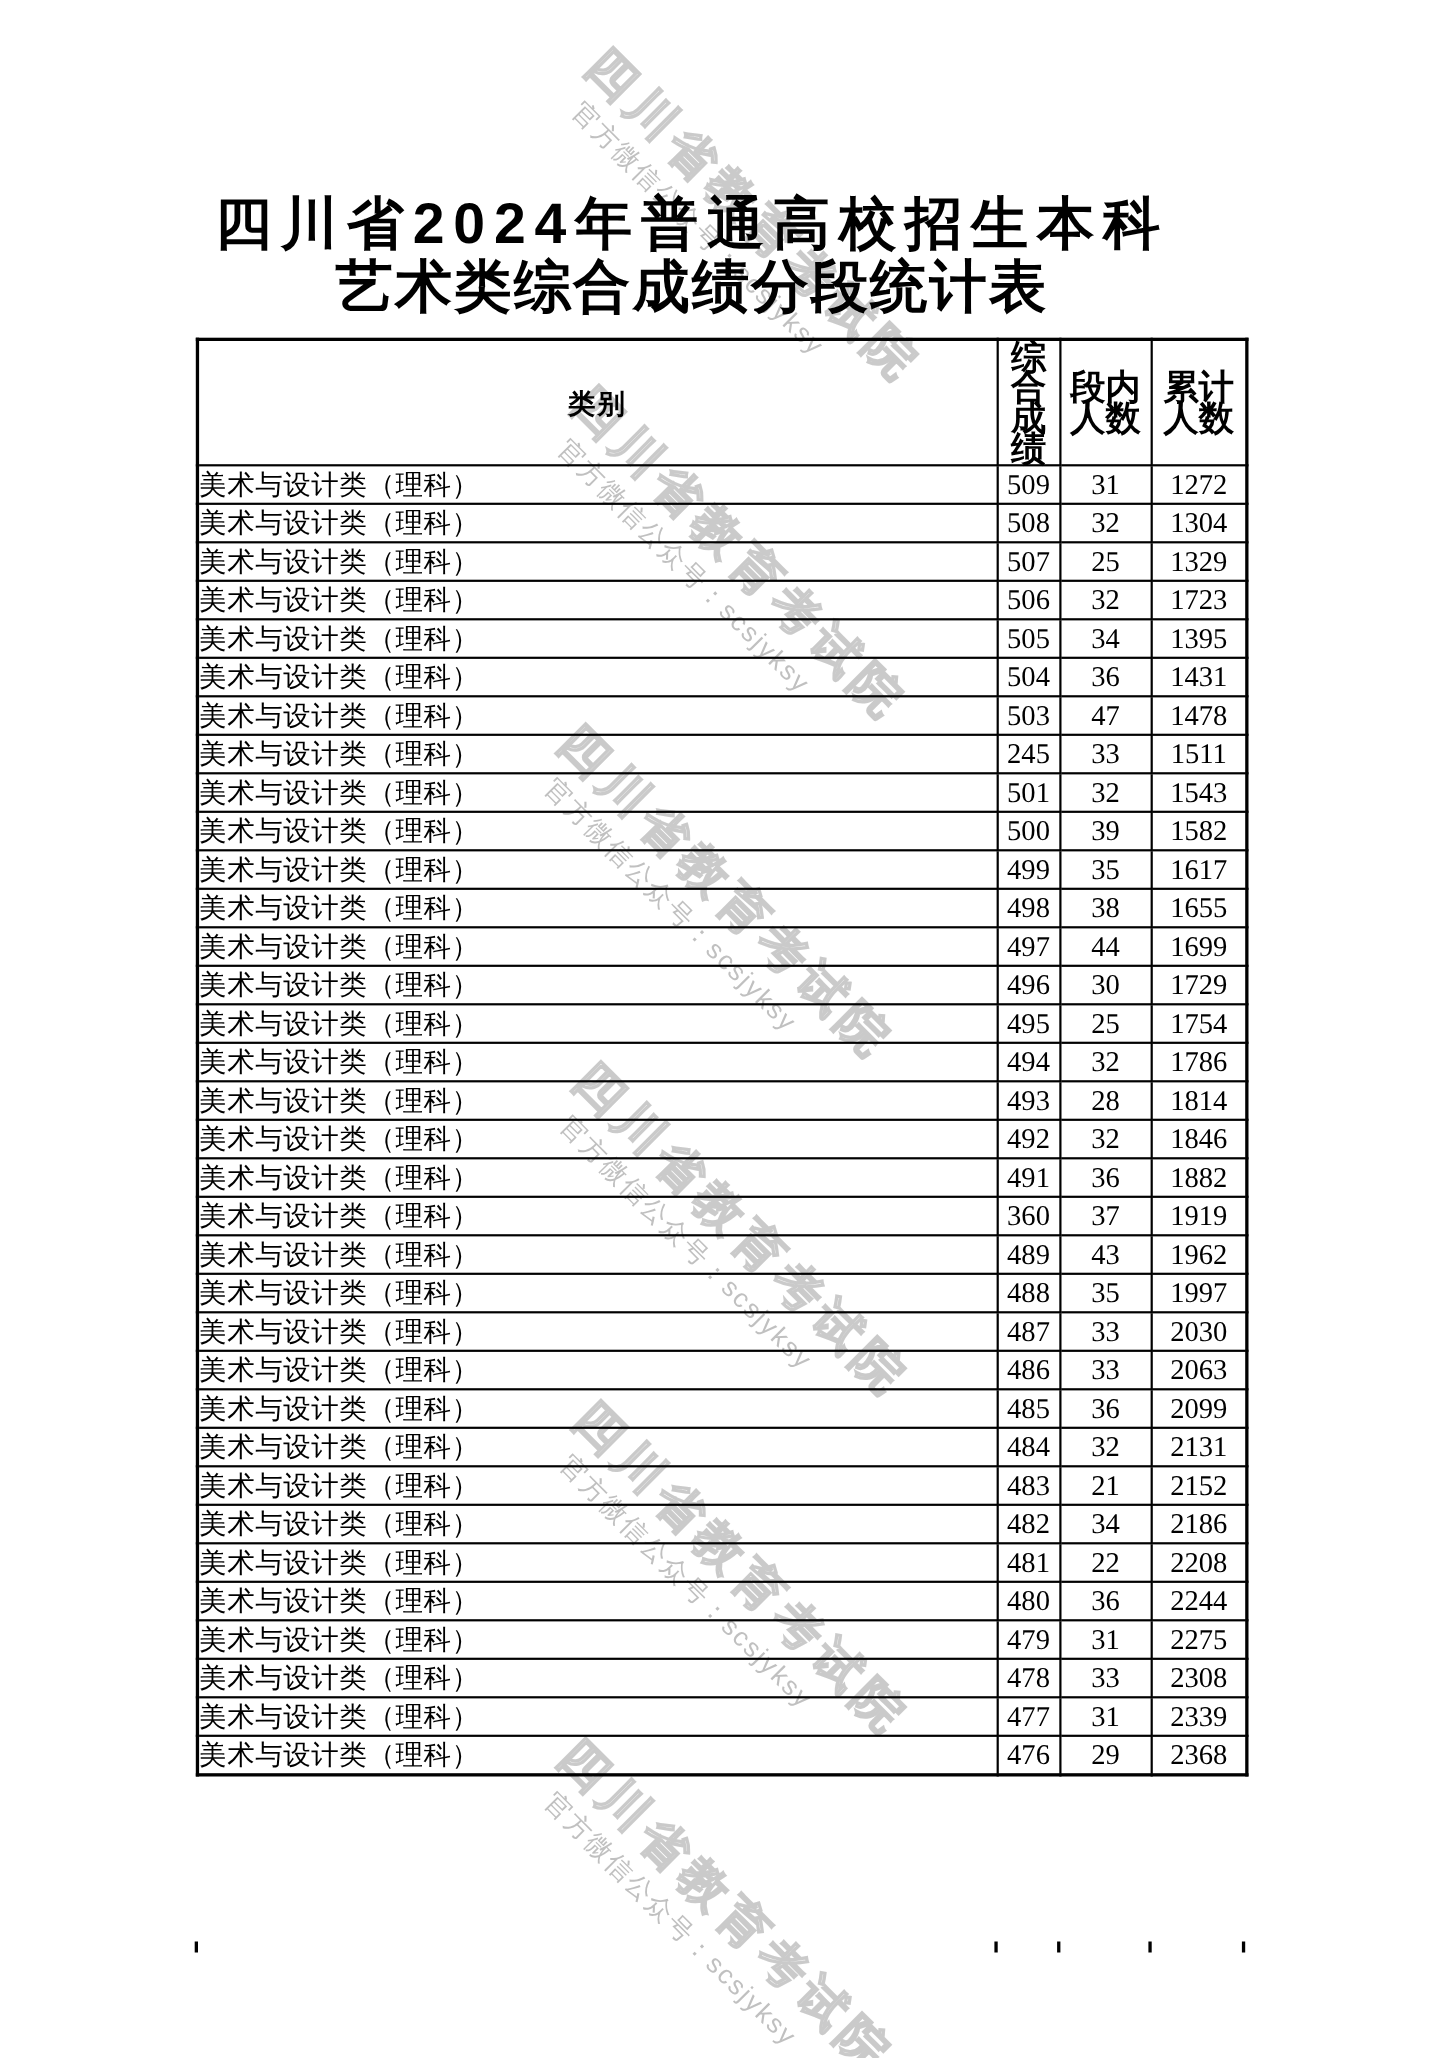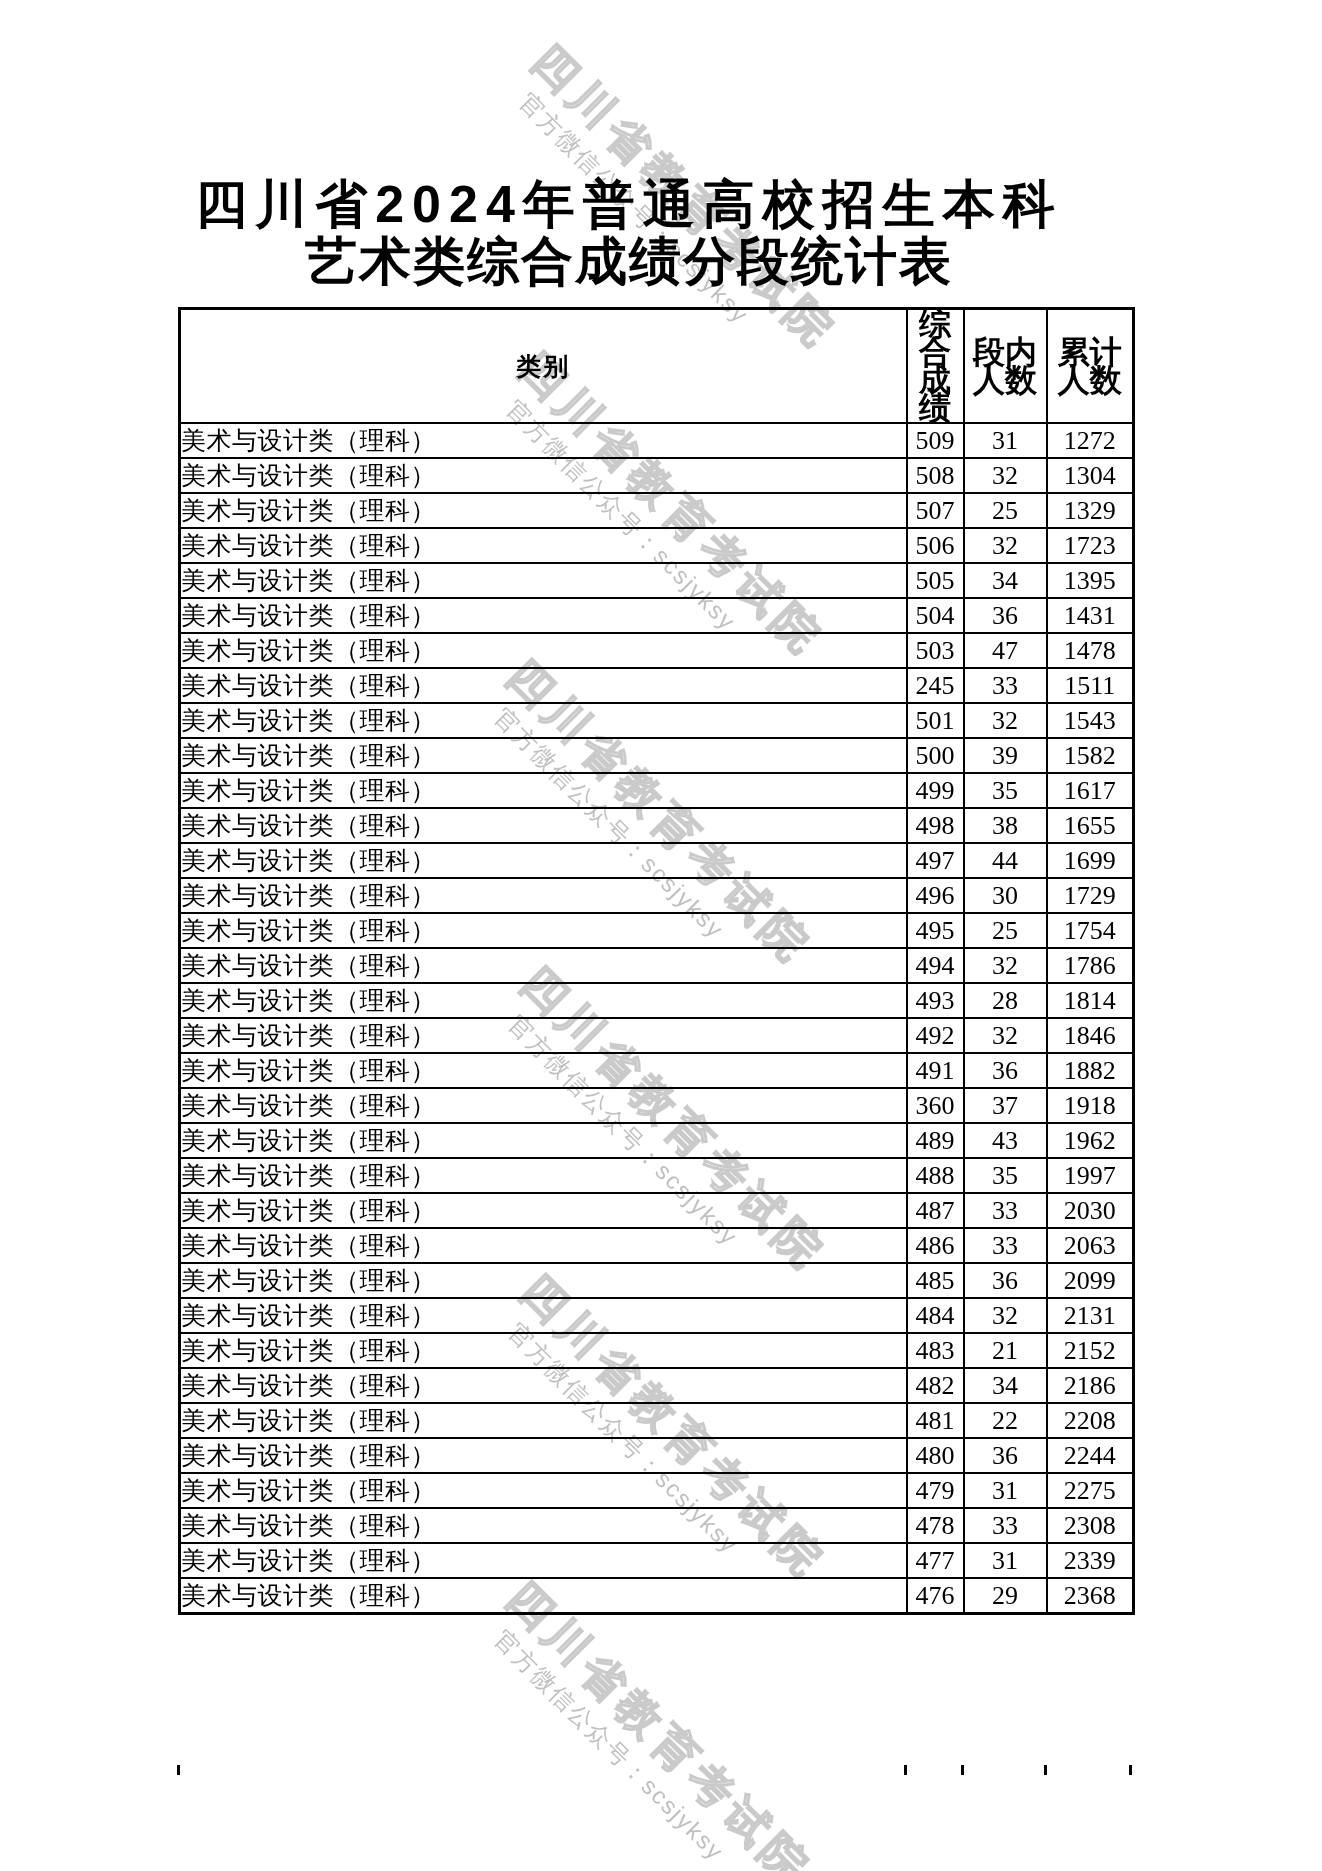--- a/index.html
+++ b/index.html
@@ -283,21 +283,21 @@
         <tr>
           <td class="cat">美术与设计类（理科）</td>
           <td class="num">491</td>
           <td class="num">36</td>
           <td class="num">1882</td>
         </tr>
         <tr>
           <td class="cat">美术与设计类（理科）</td>
           <td class="num">360</td>
           <td class="num">37</td>
-          <td class="num">1918</td>
+          <td class="num">1919</td>
         </tr>
         <tr>
           <td class="cat">美术与设计类（理科）</td>
           <td class="num">489</td>
           <td class="num">43</td>
           <td class="num">1962</td>
         </tr>
         <tr>
           <td class="cat">美术与设计类（理科）</td>
           <td class="num">488</td>

